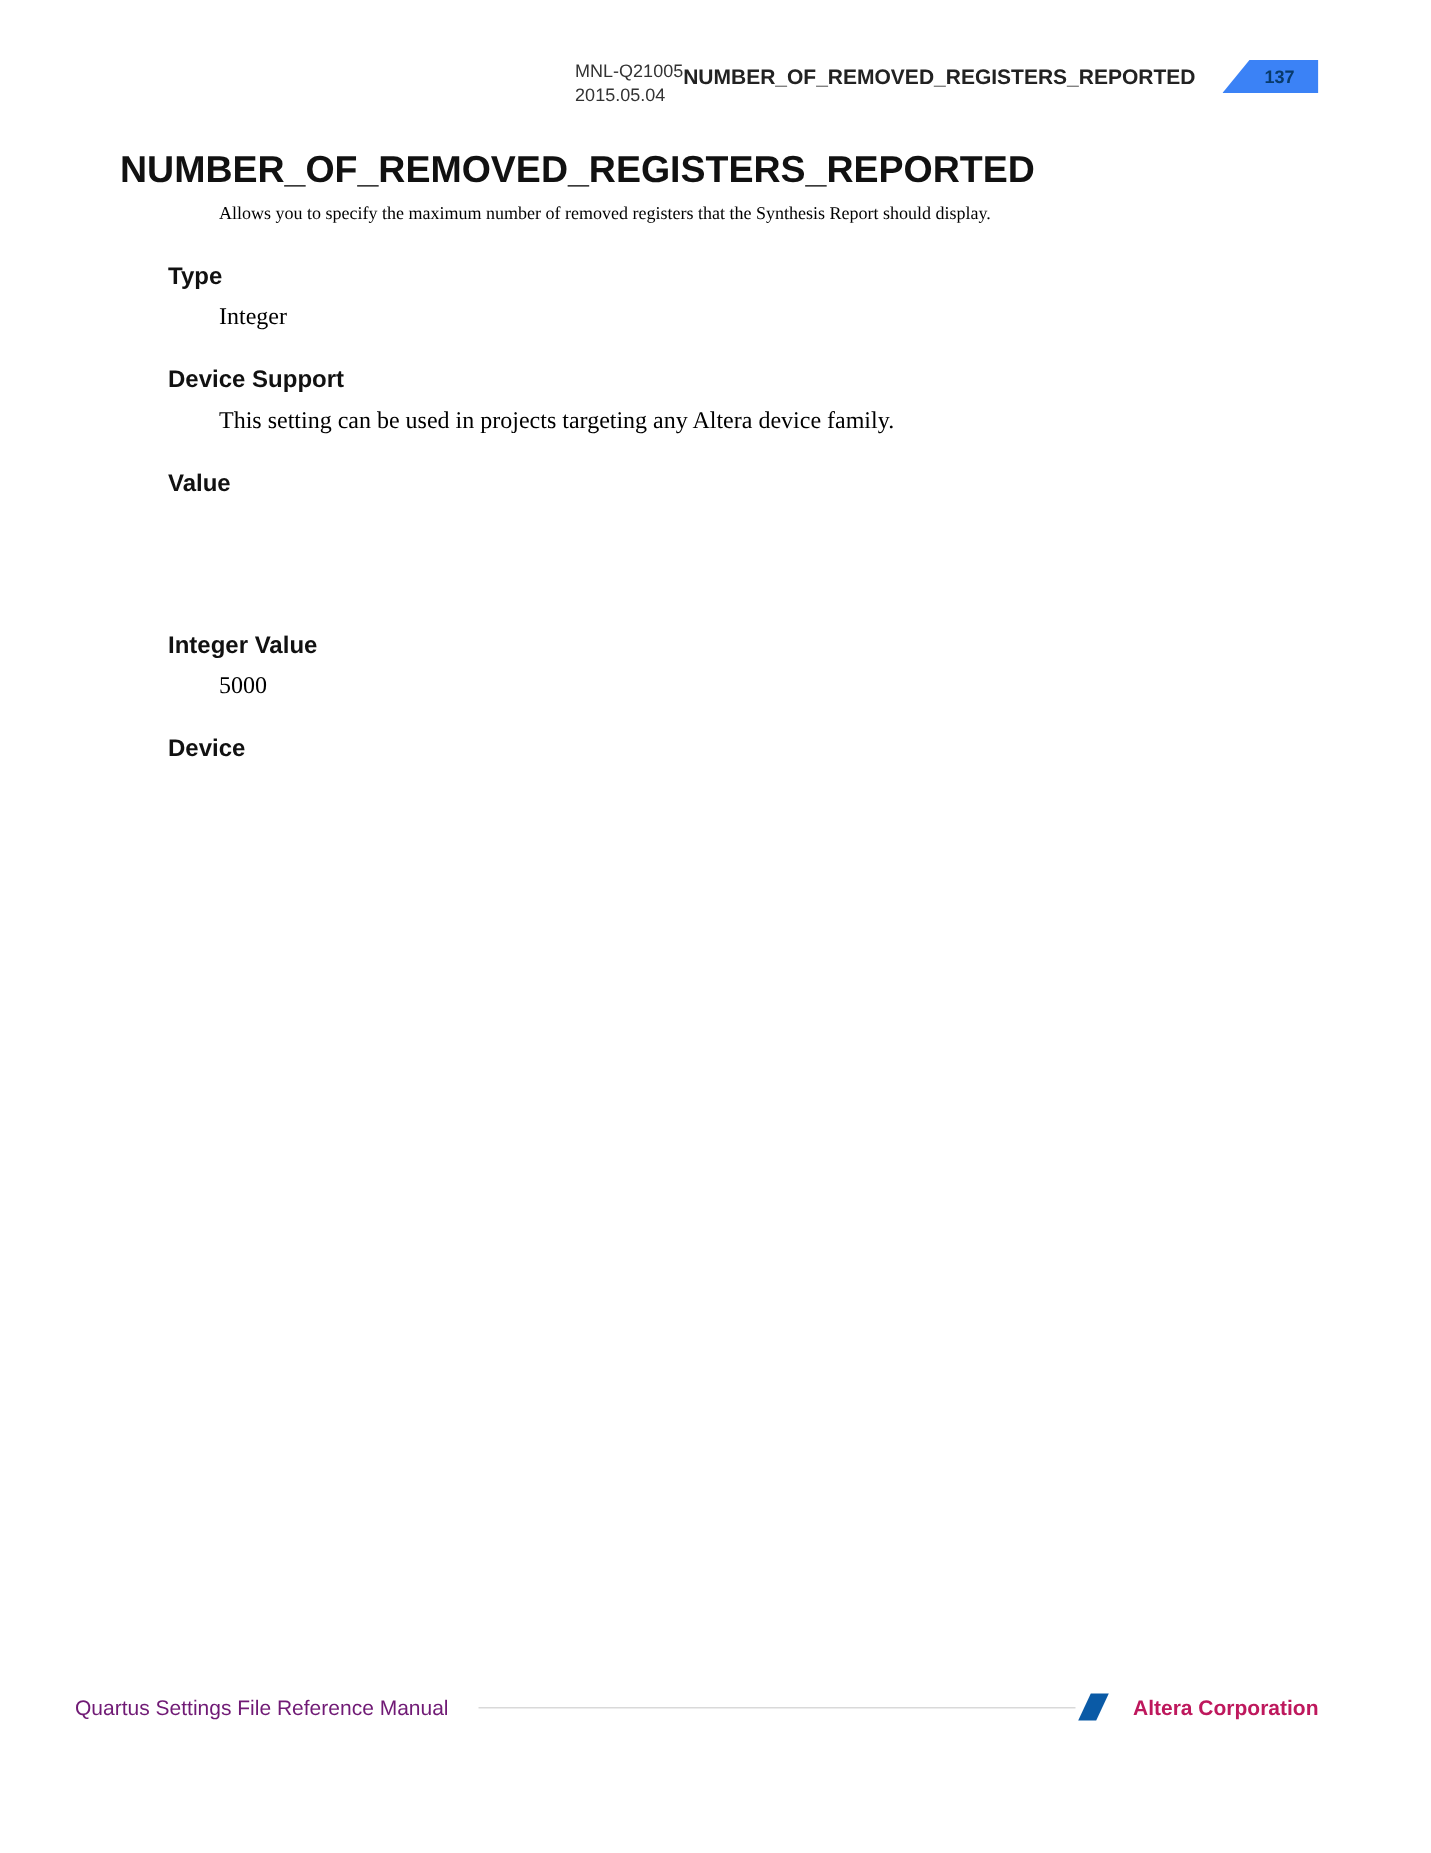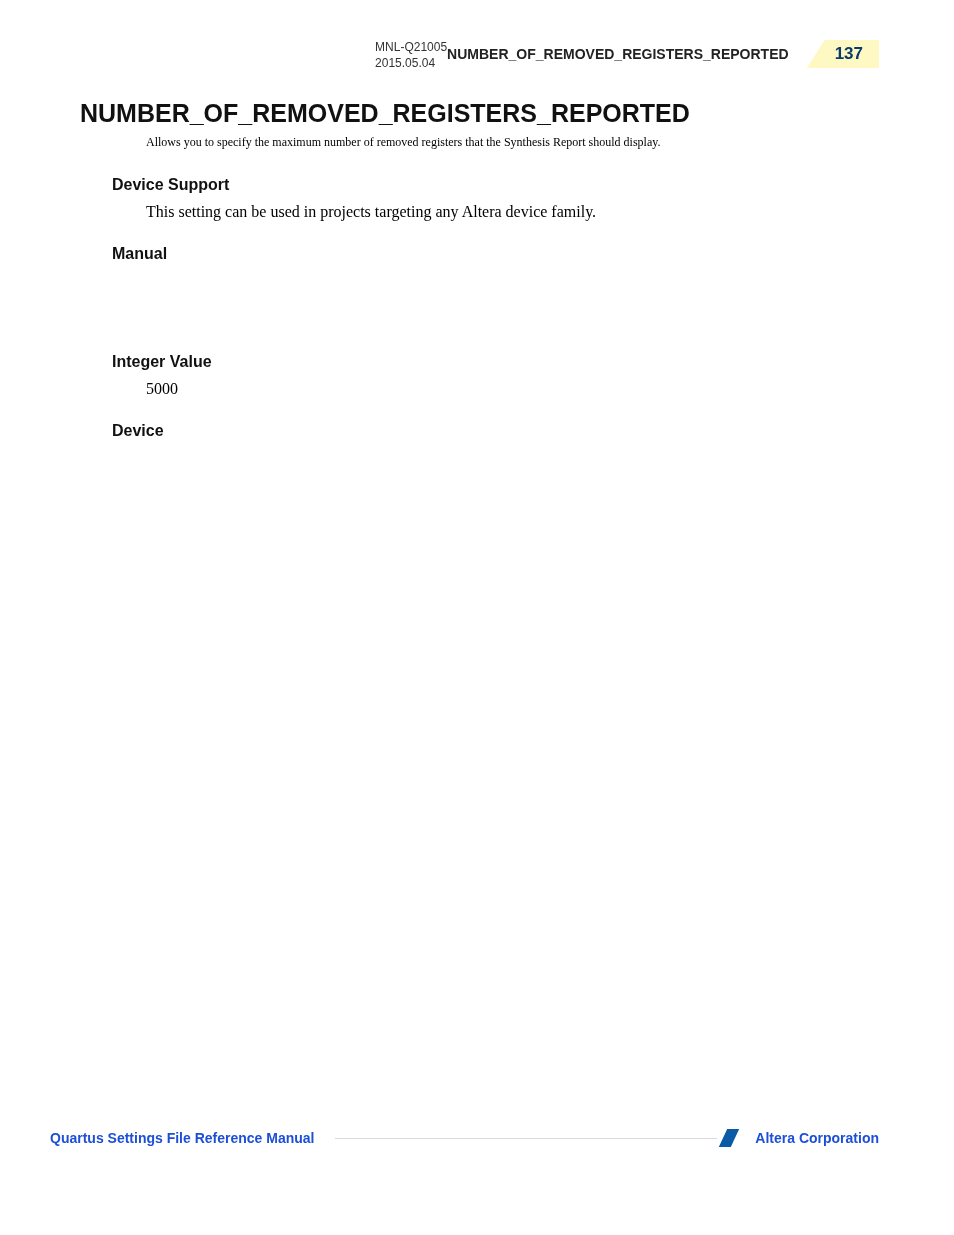--- a/index.html
+++ b/index.html
@@ -30,25 +30,25 @@
     gap: 0;
   }
   .header-title {
     font-family: 'Segoe UI', Arial, sans-serif;
     font-weight: bold;
     font-size: 14px;
     color: #222;
     margin-right: 18px;
   }
   .page-badge {
-    background: #fef9c3;
+    background: #3b82f6;
     color: #083a6b;
     font-family: 'Segoe UI', Arial, sans-serif;
     font-weight: bold;
-    font-size: 17px;
+    font-size: 12px;
     padding: 4px 16px 4px 28px;
     position: relative;
     clip-path: polygon(18px 0, 100% 0, 100% 100%, 0 100%);
   }
   .main-title {
     font-family: 'Segoe UI', Arial, sans-serif;
     font-weight: bold;
     font-size: 25px;
     color: #111;
     margin-left: 30px;
@@ -85,29 +85,29 @@
     bottom: 60px;
   }
   .footer-bar {
     display: flex;
     justify-content: space-between;
     align-items: center;
     margin-bottom: 28px;
   }
   .footer-left {
     font-family: 'Segoe UI', Arial, sans-serif;
-    font-weight: bold;
+    font-weight: normal;
     font-size: 14px;
-    color: #1d4ed8;
+    color: #701a75;
   }
   .footer-right {
     font-family: 'Segoe UI', Arial, sans-serif;
     font-weight: bold;
     font-size: 14px;
-    color: #1d4ed8;
+    color: #be185d;
   }
   .feedback-row {
     display: flex;
     align-items: center;
     gap: 10px;
   }
   .feedback-icon {
     width: 26px; height: 22px;
   }
   .feedback-text {
@@ -146,32 +146,34 @@
   <div class="header-right">
     <div class="header-title">NUMBER_OF_REMOVED_REGISTERS_REPORTED</div>
     <div class="page-badge">137</div>
   </div>
 </div>
 
 <h1 class="main-title">NUMBER_OF_REMOVED_REGISTERS_REPORTED</h1>
 <p class="intro">Allows you to specify the maximum number of removed registers that the Synthesis Report should display.</p>
 
 <div class="section">
+  <div class="section-head">Type</div>
+  <div class="section-body">Integer</div>
 </div>
 
 <div class="section">
   <div class="section-head">Device Support</div>
   <div class="section-body">This setting can be used in projects targeting any Altera device family.</div>
 </div>
 
 <div class="section">
 </div>
 
 <div class="section syntax-section">
-  <div class="section-head">Manual</div>
+  <div class="section-head">Value</div>
 </div>
 
 <div class="section">
   <div class="section-head">Integer Value</div>
   <div class="section-body">5000</div>
 </div>
 
 <div class="section">
   <div class="section-head">Device</div>
 </div>

